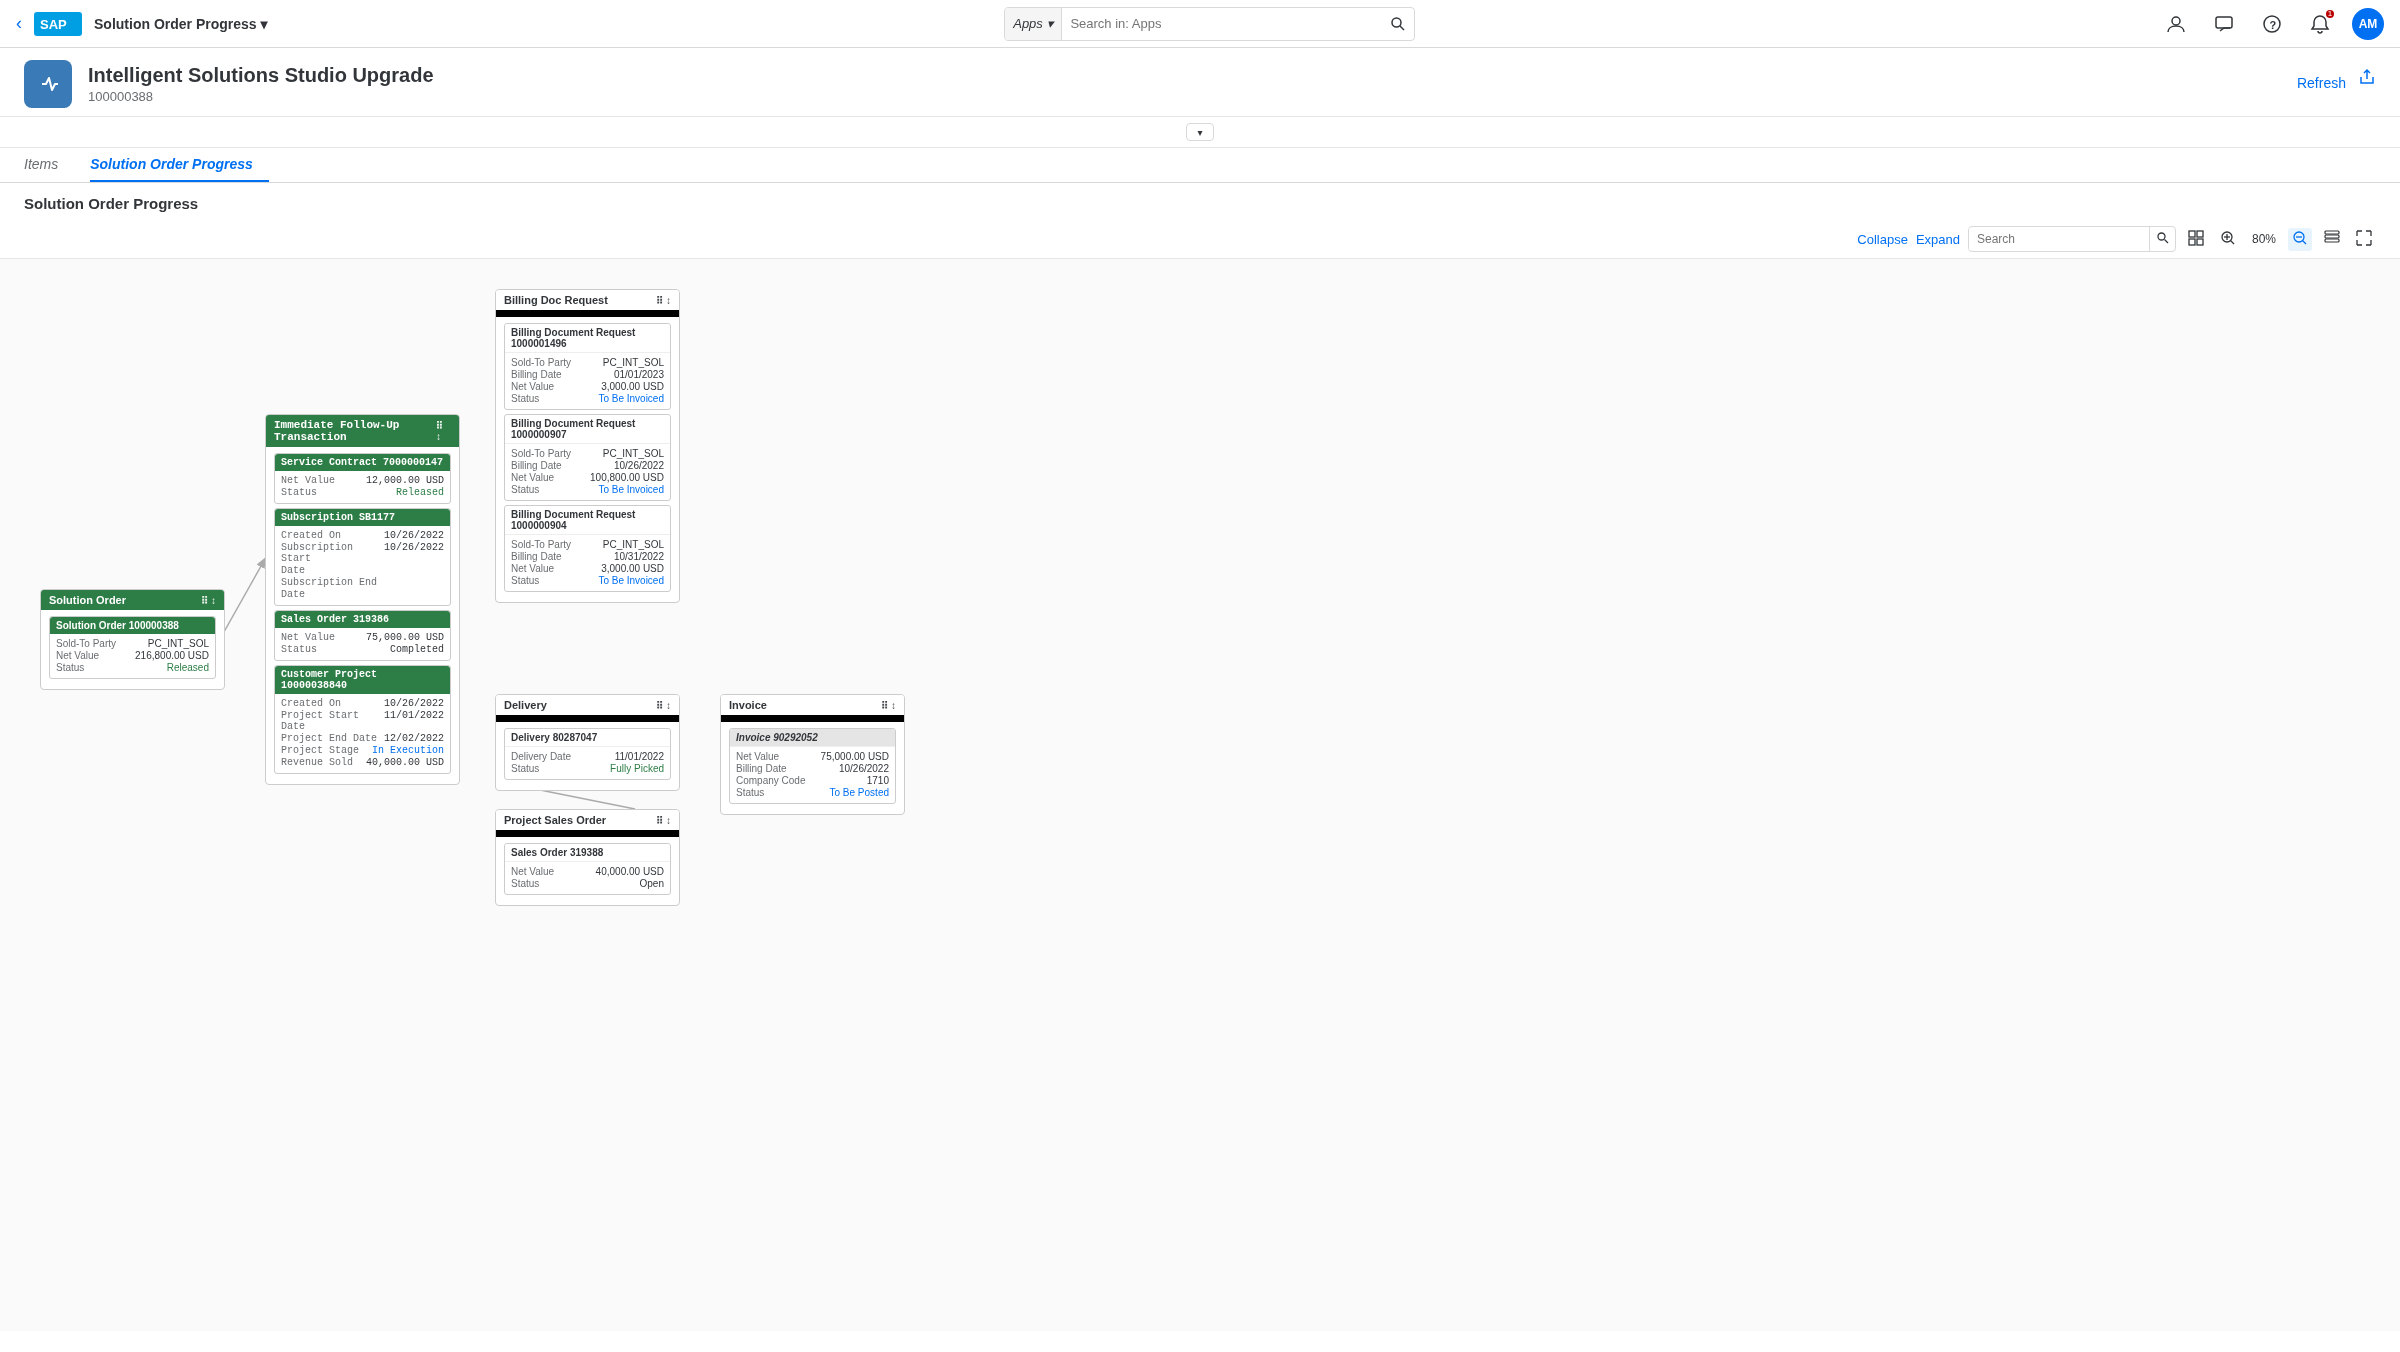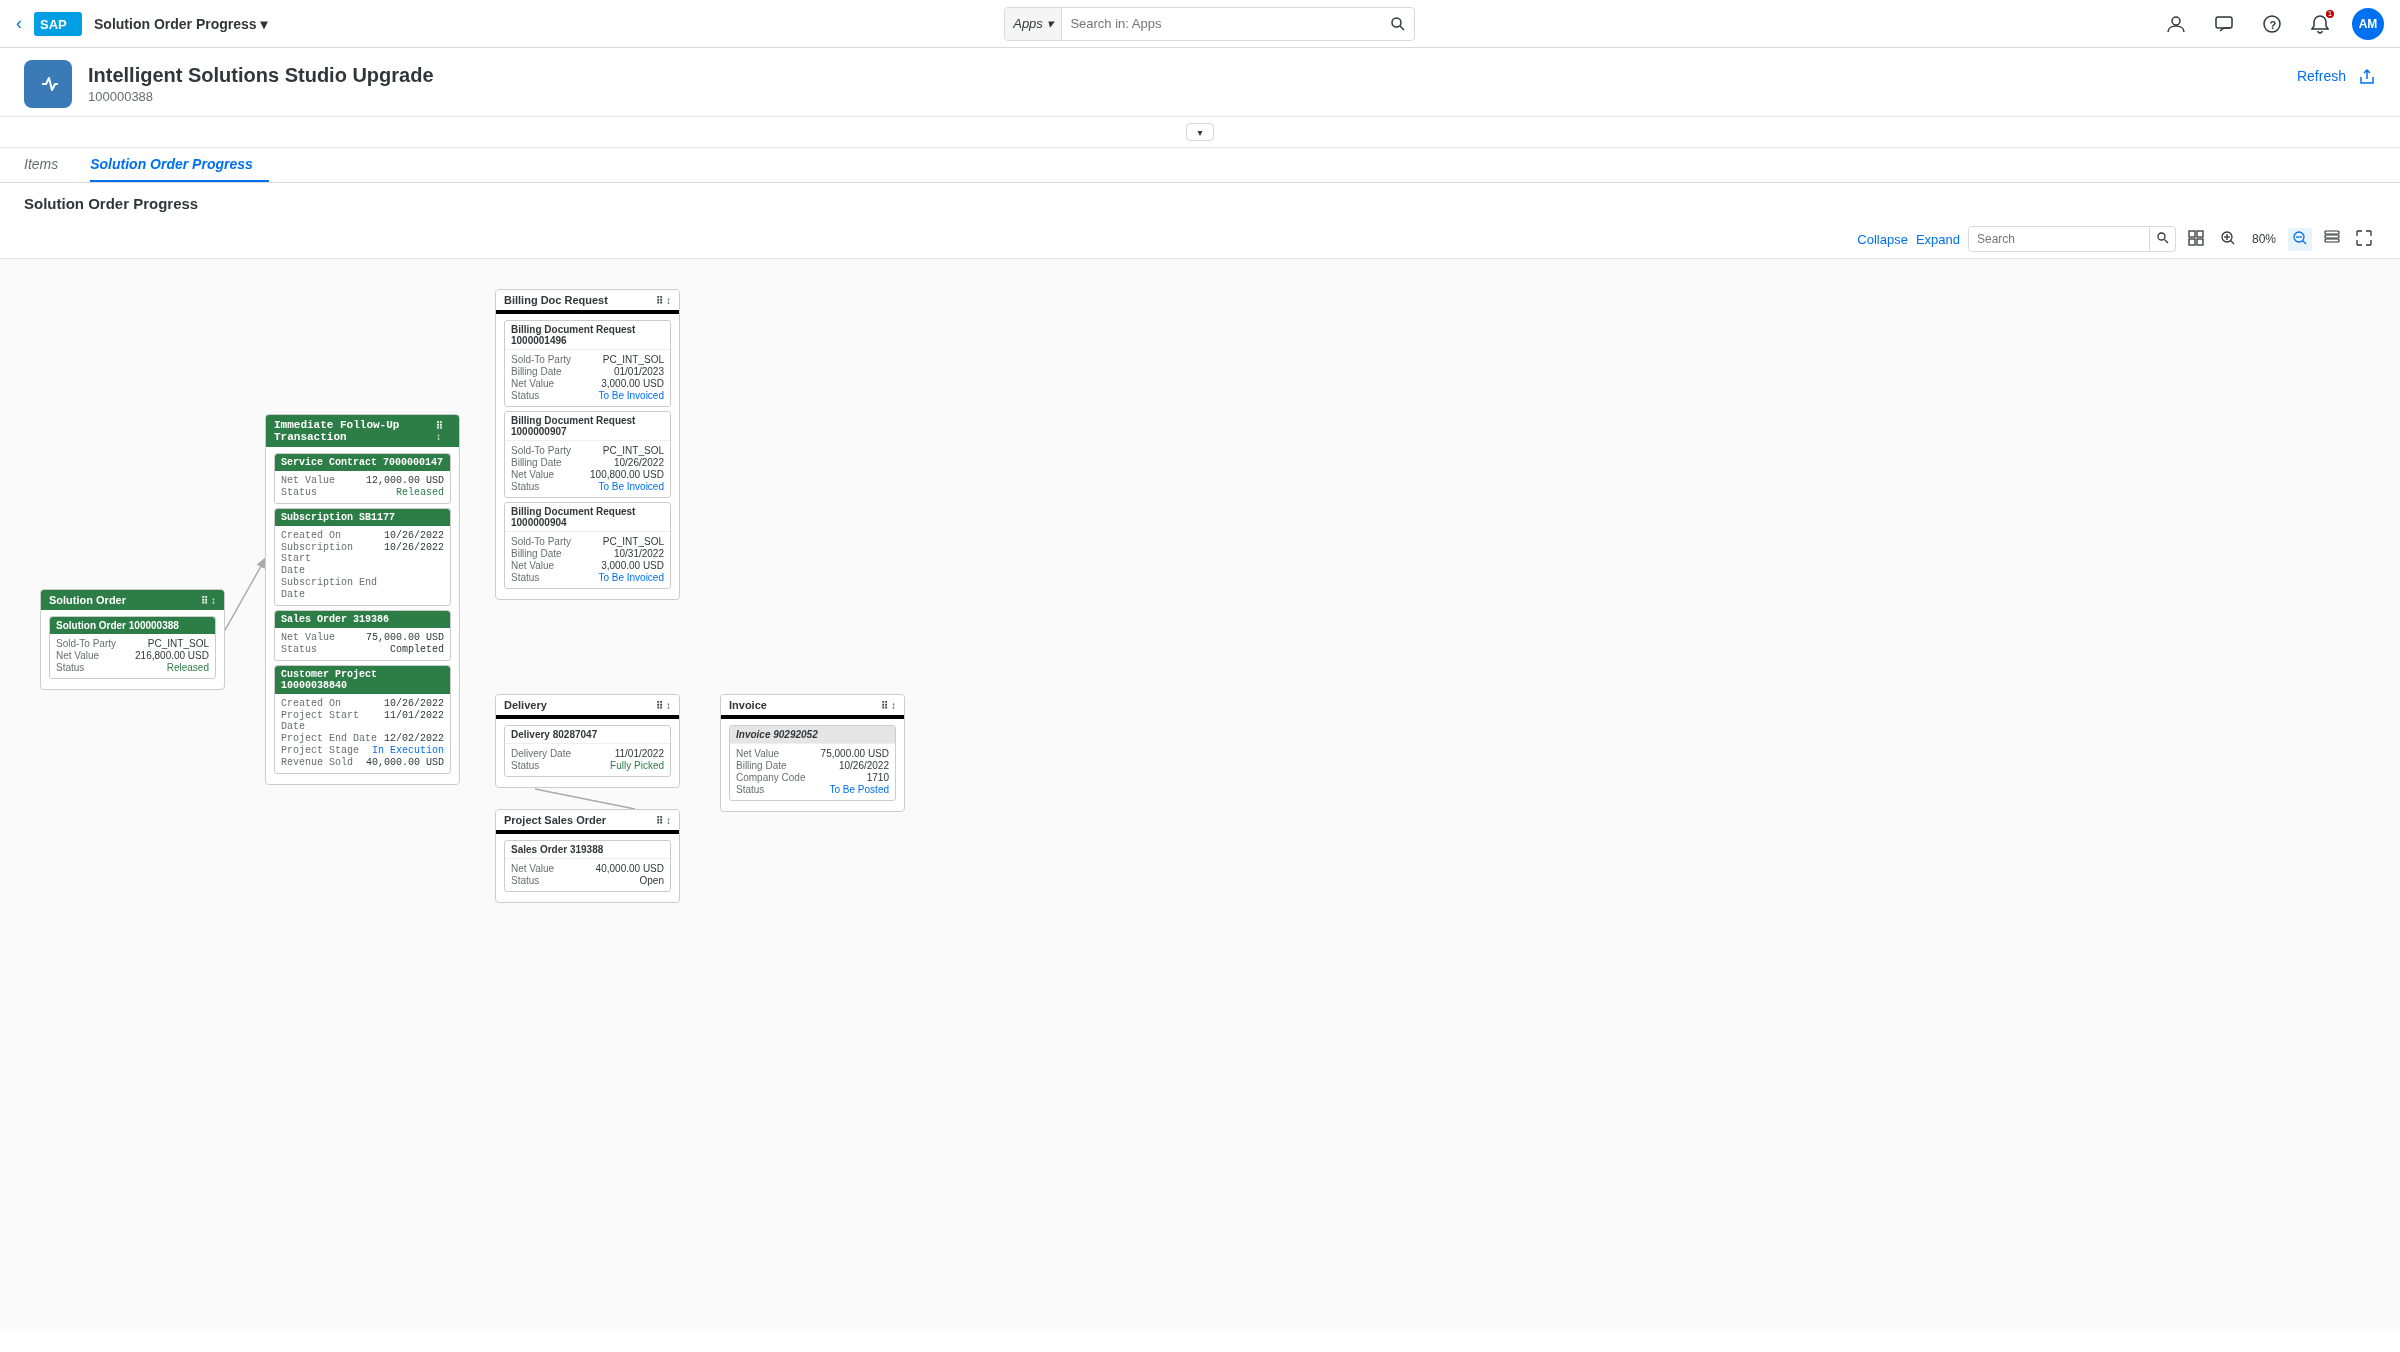--- a/index.html
+++ b/index.html
@@ -26,21 +26,21 @@
 
     
     .app-header {
       display: flex; align-items: flex-start; justify-content: space-between;
       padding: 12px 24px 8px 24px; border-bottom: 1px solid #e5e5e5;
     }
     .app-header-left { display: flex; align-items: center; gap: 16px; }
     .app-icon { width: 48px; height: 48px; background: #3a7ab6; border-radius: 8px; display: flex; align-items: center; justify-content: center; color: #fff; font-size: 22px; }
     .app-title { font-size: 20px; font-weight: 600; color: #32363a; }
     .app-subtitle { font-size: 13px; color: #6a6d70; margin-top: 2px; }
-    .app-header-right { display: flex; align-items: flex-start; gap: 12px; padding-top: 8px; }
+    .app-header-right { display: flex; align-items: flex-end; gap: 12px; padding-top: 8px; }
     .btn-refresh { background: none; border: none; color: #0070f2; font-size: 14px; cursor: pointer; font-weight: 400; }
     .btn-export { background: none; border: none; color: #0070f2; font-size: 18px; cursor: pointer; }
 
     
     .expand-toggle-bar { display: flex; justify-content: center; padding: 6px 0; border-bottom: 1px solid #e5e5e5; }
     .expand-toggle { width: 28px; height: 18px; border: 1px solid #d9d9d9; border-radius: 4px; display: flex; align-items: center; justify-content: center; cursor: pointer; background: #fff; font-size: 10px; }
 
     
     .tabs { display: flex; border-bottom: 1px solid #d9d9d9; padding: 0 24px; }
     .tab { padding: 8px 16px 8px 0; font-size: 14px; cursor: pointer; color: #6a6d70; border-bottom: 2px solid transparent; margin-right: 16px; font-style: italic; }
@@ -75,21 +75,21 @@
     
     .flow-group {
       position: absolute; border: 1px solid #ccc; border-radius: 4px; background: #fff;
       font-size: 11px; min-width: 140px;
     }
     .flow-group-header {
       display: flex; align-items: center; justify-content: space-between;
       padding: 4px 8px; border-radius: 3px 3px 0 0; font-size: 11px; font-weight: 600; color: #fff;
     }
     .flow-group-header.green { background: #2d7d46; }
-    .flow-group-header.white { background: #fff; color: #32363a; border-bottom: 4px solid #000000; gap: 22px; }
+    .flow-group-header.white { background: #fff; color: #32363a; border-bottom: 7px solid #000000; gap: 22px; }
     .flow-group-header .header-icons { display: flex; gap: 4px; font-size: 10px; opacity: 0.9; }
     .flow-group-body { padding: 6px 8px; }
 
     .card {
       border: 1px solid #ccc; border-radius: 3px; margin-bottom: 4px; background: #fff;
       font-size: 10px; min-width: 130px;
     }
     .card-title {
       padding: 3px 6px; border-radius: 3px 3px 0 0; font-weight: 600; font-size: 10px;
       color: #fff; background: #2d7d46;

